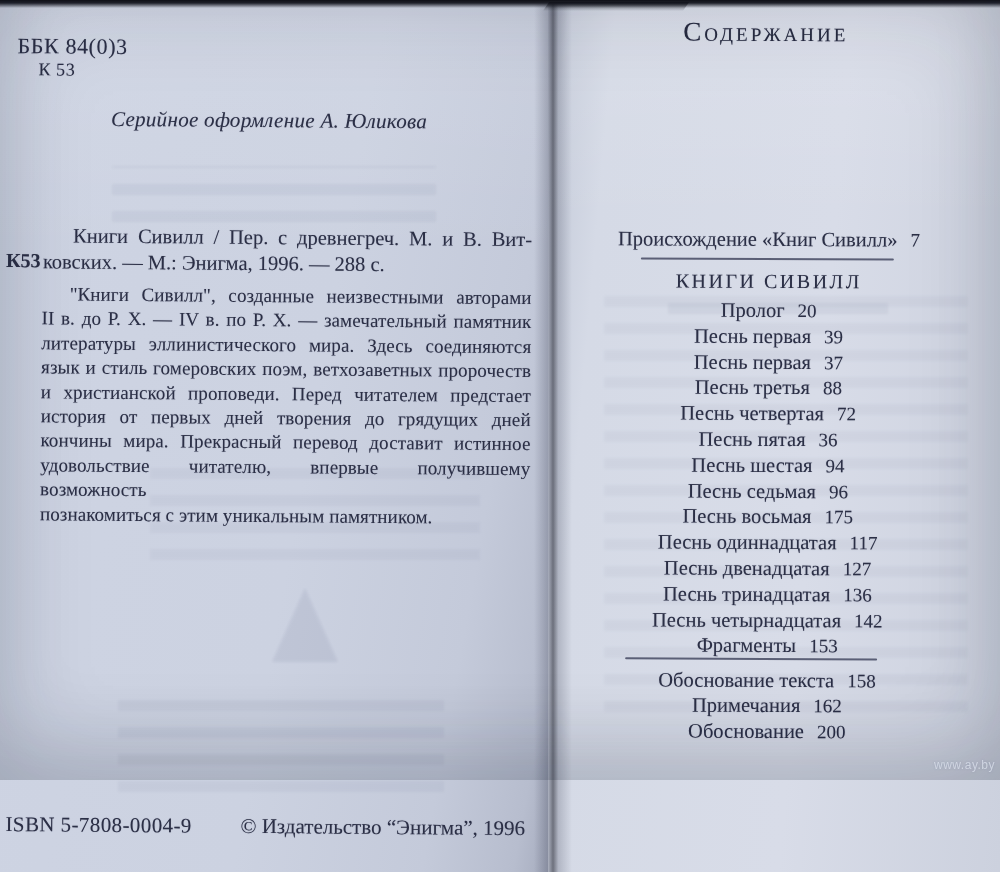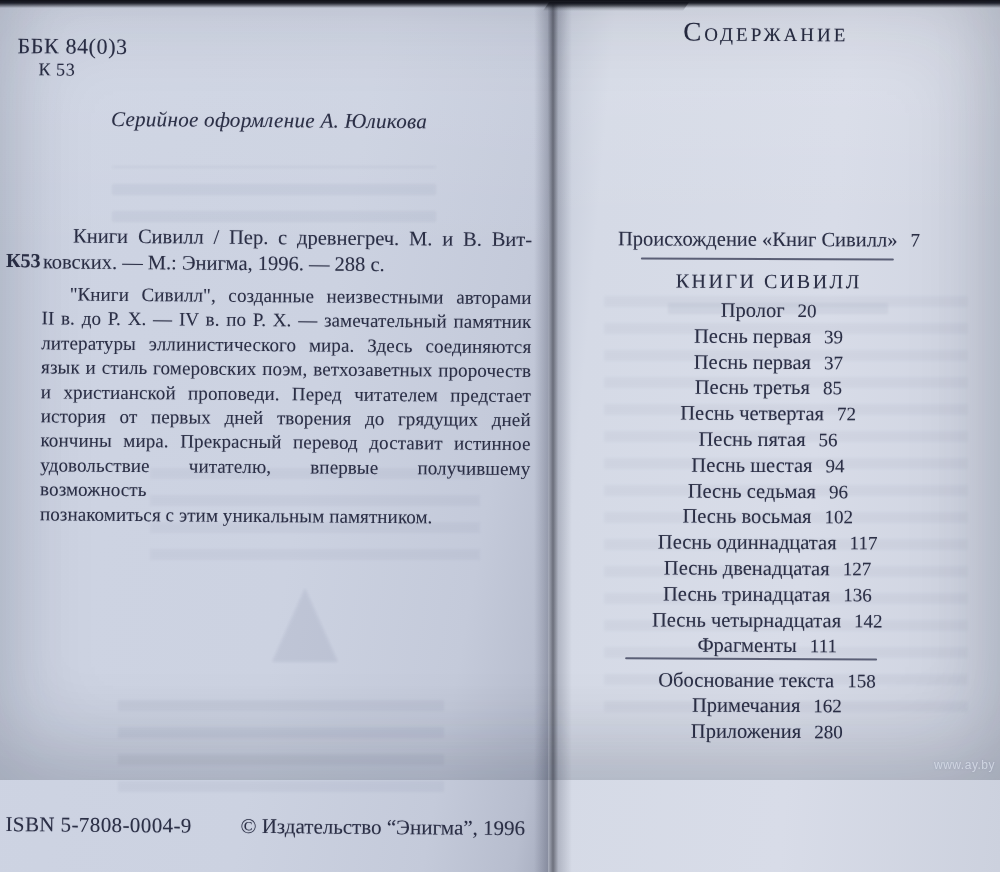--- a/index.html
+++ b/index.html
@@ -156,39 +156,39 @@
         <span>Происхождение «Книг Сивилл»</span><span class="toc-num">7</span>
       </div>
       <div class="abs toc-rule rule1"></div>
 
       <div class="abs ink toc-section">КНИГИ СИВИЛЛ</div>
 
       <div class="abs ink toc-main">
         <div><span>Пролог</span><span class="toc-num">20</span></div>
         <div><span>Песнь первая</span><span class="toc-num">39</span></div>
         <div><span>Песнь первая</span><span class="toc-num">37</span></div>
-        <div><span>Песнь третья</span><span class="toc-num">85</span></div>
+        <div><span>Песнь третья</span><span class="toc-num">88</span></div>
         <div><span>Песнь четвертая</span><span class="toc-num">72</span></div>
-        <div><span>Песнь пятая</span><span class="toc-num">56</span></div>
+        <div><span>Песнь пятая</span><span class="toc-num">36</span></div>
         <div><span>Песнь шестая</span><span class="toc-num">94</span></div>
         <div><span>Песнь седьмая</span><span class="toc-num">96</span></div>
-        <div><span>Песнь восьмая</span><span class="toc-num">102</span></div>
+        <div><span>Песнь восьмая</span><span class="toc-num">175</span></div>
         <div><span>Песнь одиннадцатая</span><span class="toc-num">117</span></div>
         <div><span>Песнь двенадцатая</span><span class="toc-num">127</span></div>
         <div><span>Песнь тринадцатая</span><span class="toc-num">136</span></div>
         <div><span>Песнь четырнадцатая</span><span class="toc-num">142</span></div>
-        <div><span>Фрагменты</span><span class="toc-num">111</span></div>
+        <div><span>Фрагменты</span><span class="toc-num">153</span></div>
       </div>
 
       <div class="abs toc-rule rule2"></div>
 
       <div class="abs ink toc-back">
         <div><span>Обоснование текста</span><span class="toc-num">158</span></div>
         <div><span>Примечания</span><span class="toc-num">162</span></div>
-        <div><span>Приложения</span><span class="toc-num">280</span></div>
+        <div><span>Обоснование</span><span class="toc-num">200</span></div>
       </div>
     </div>
   </div>
 
   <div class="gutter"></div>
   <div class="top-edge"></div>
   <div class="vignette"></div>
   <div class="watermark">www.ay.by</div>
 </div>
 

